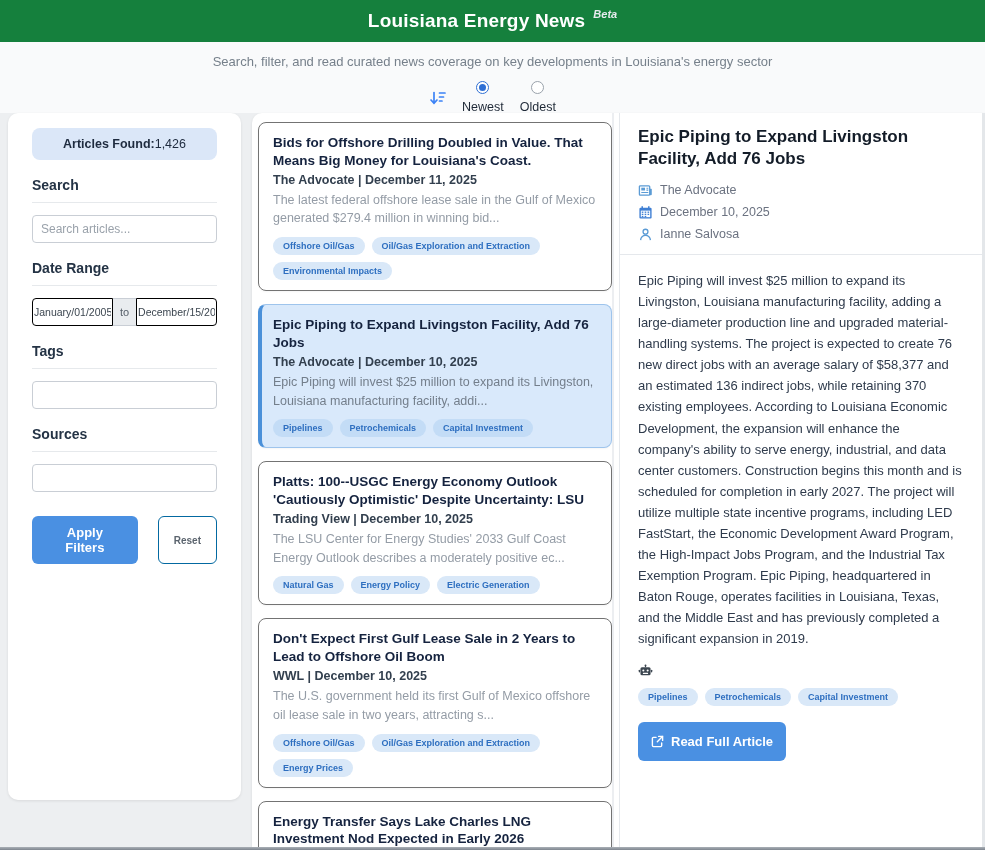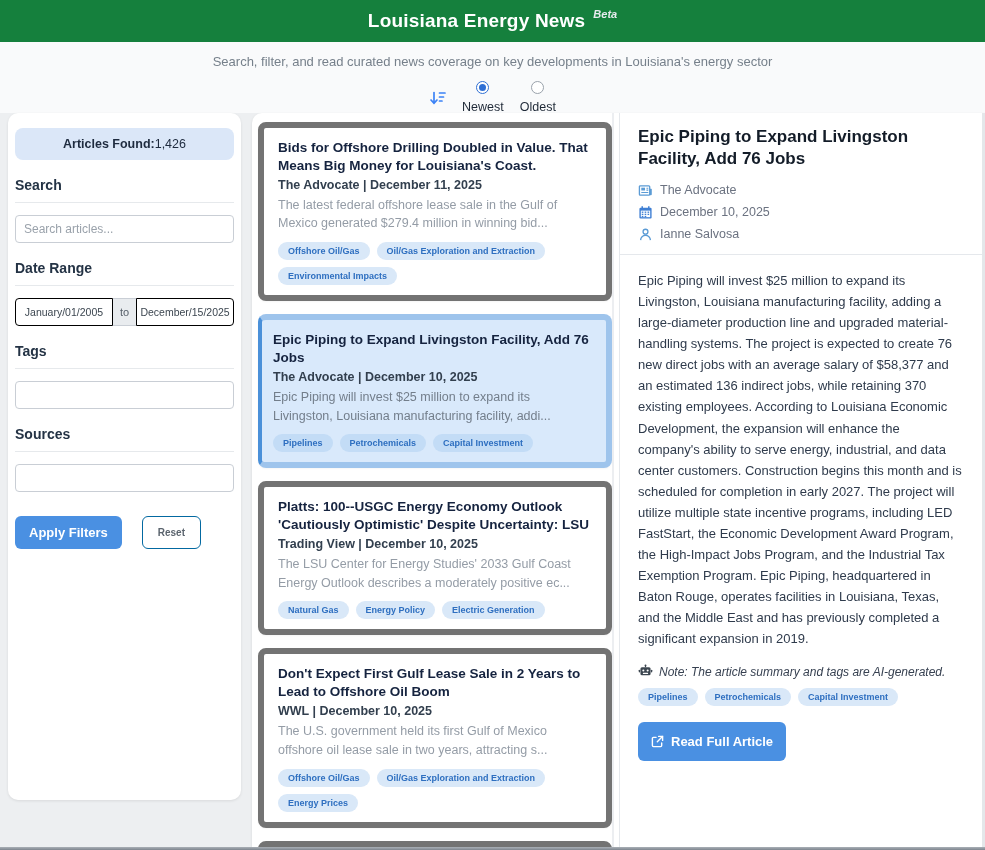--- a/index.html
+++ b/index.html
@@ -29,21 +29,21 @@
   .radio { width:13px; height:13px; border-radius:50%; border:1px solid #9aa2ab; background:#fff; position:relative; }
   .radio.checked { border:1px solid #2f6fd4; }
   .radio.checked::after { content:""; position:absolute; left:2px; top:2px; width:7px; height:7px;
     border-radius:50%; background:#2f6fd4; }
   .sort-label { font-size:12.5px; color:#1f2937; }
 
   
   .sidebar {
     position:absolute; left:8px; top:113px; width:233px; height:687px;
     background:#fff; border-radius:10px; box-shadow:0 1px 3px rgba(0,0,0,.09);
-    padding:15px 7px;
+    padding:15px 24px;
   }
   .found-box { background:#dbe7f8; border-radius:8px; padding:9px 4px; text-align:center;
     font-size:12.5px; color:#1e2b3f; }
   .found-label { font-weight:700; }
   .side-heading { font-size:14px; font-weight:700; color:#243345; margin-top:17px; }
   .side-rule { border:none; border-top:1px solid #e6e9ec; margin:9px 0 12px; }
   .side-input {
     width:100%; border:1px solid #c9ced5; border-radius:4px; background:#fff;
     padding:6px 8px; font-size:12px; color:#555e68; outline:none;
     font-family:"Liberation Sans", sans-serif;
@@ -64,21 +64,21 @@
     padding:9px 15px; border-radius:6px; cursor:pointer; font-family:"Liberation Sans", sans-serif; }
 
   
   .main-panel {
     position:absolute; left:252px; top:113px; right:0; bottom:0;
     background:#fff; border-top-left-radius:10px; box-shadow:0 1px 3px rgba(0,0,0,.09);
     display:flex; overflow:hidden;
   }
   .list-col { width:368px; flex:none; padding:9px 7px 0 6px; border-right:1px solid #e5e8ec; overflow:hidden; }
   .article-card {
-    background:#fff; border:6px solid #737373; border-radius:8px;
+    background:#fff; border:1px solid #737373; border-radius:8px;
     padding:11px 14px 10px; margin-bottom:13px; box-shadow:0 1px 2px rgba(0,0,0,.04);
     cursor:pointer;
   }
   .article-card.selected { background:#d9e9fb; border-color:#9ec4ec; border-left:4px solid #4a90d9; padding-left:11px; }
   .card-title { font-size:13.5px; font-weight:700; color:#15233f; line-height:1.32; margin-bottom:3px; }
   .card-source { font-size:12.5px; font-weight:600; color:#323f4e; margin-bottom:4px; }
   .card-summary { font-size:12.5px; color:#949ca6; line-height:1.5; margin-bottom:9px; }
   .article-card.selected .card-summary { color:#737e8b; }
   .pill-row { display:flex; flex-wrap:wrap; gap:7px; }
   .pill { background:#d9e8f8; color:#2e6fc0; font-size:9px; font-weight:700;
@@ -273,21 +273,20 @@
       <svg class="meta-icon" viewBox="0 0 16 16" width="14" height="14">
         <line x1="8" y1="1" x2="8" y2="3.4" stroke="#3c4650" stroke-width="1.3"></line>
         <circle cx="8" cy="1.4" r="1" fill="#3c4650"></circle>
         <rect x="2.6" y="3.4" width="10.8" height="8.6" rx="1.6" fill="#3c4650"></rect>
         <circle cx="5.7" cy="7" r="1.1" fill="#fff"></circle>
         <circle cx="10.3" cy="7" r="1.1" fill="#fff"></circle>
         <rect x="5.2" y="9.4" width="5.6" height="1.2" rx="0.6" fill="#fff"></rect>
         <rect x="0.8" y="6" width="1.4" height="3" rx="0.7" fill="#3c4650"></rect>
         <rect x="13.8" y="6" width="1.4" height="3" rx="0.7" fill="#3c4650"></rect>
       </svg>
-      <span>Note: The article summary and tags are AI-generated.</span>
     </div>
 
     <div class="pill-row detail-tags">
         <span class="pill">Pipelines</span>
         <span class="pill">Petrochemicals</span>
         <span class="pill">Capital Investment</span>
       </div>
 
     <button class="btn-read">
       <svg width="13" height="13" viewBox="0 0 14 14">

